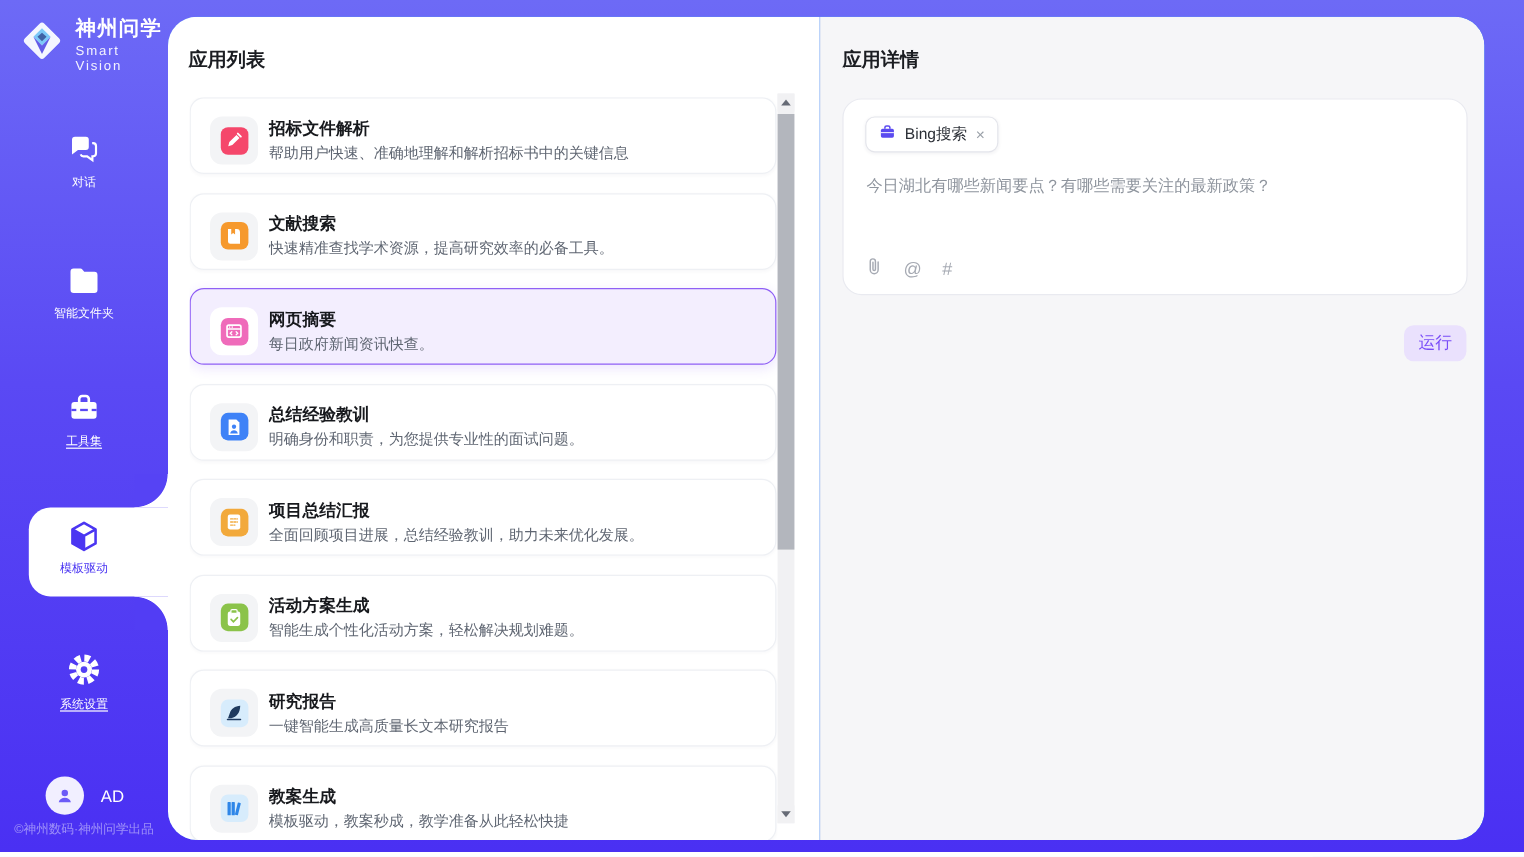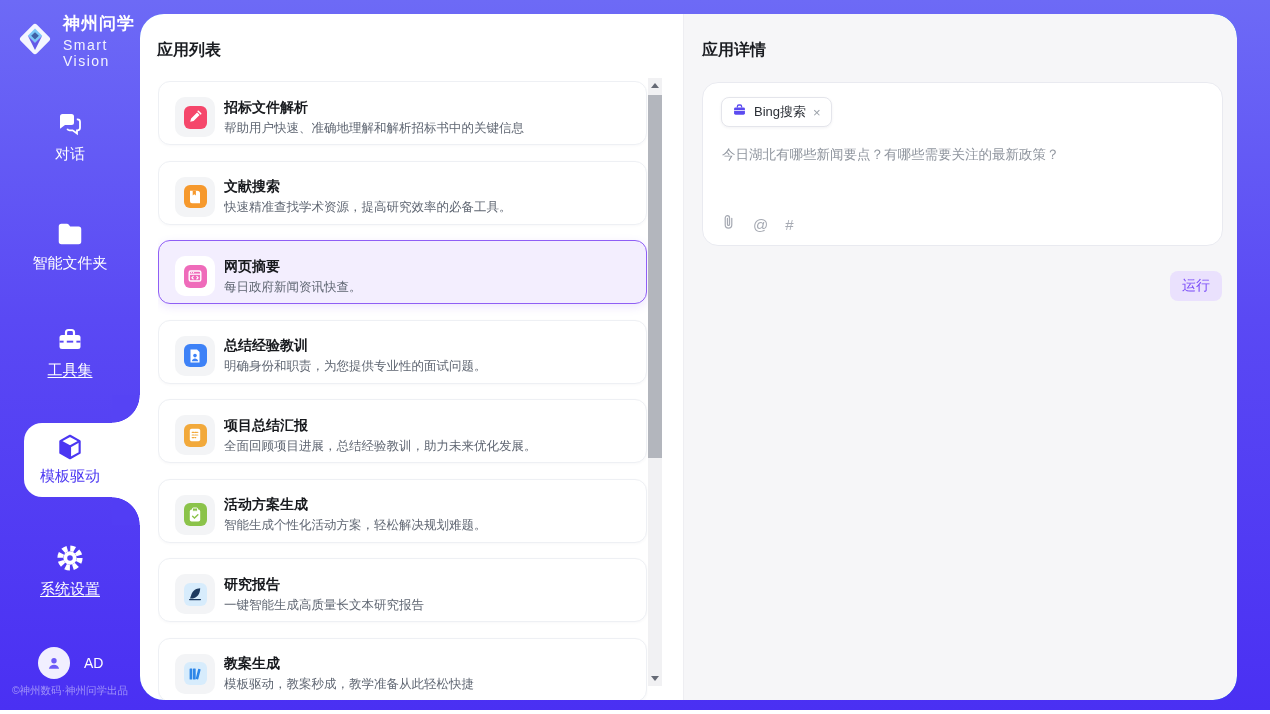--- a/index.html
+++ b/index.html
@@ -6,25 +6,25 @@
   html,body { width:1270px; height:714px; background:#fff; font-family:"Liberation Sans","DejaVu Sans",sans-serif; overflow:hidden; }
   .stage { position:relative; width:1094px; height:714px; background:#fff; }
 
   
   .frame { position:absolute; left:0; top:0; width:1270px; height:710px;
            background:linear-gradient(180deg,#6d6af6 0%,#5a49f4 45%,#4a30f3 100%); }
   .sidebar { position:absolute; left:0; top:0; width:140px; height:710px; color:#fff; }
 
   .logo { position:absolute; left:14px; top:12px; display:flex; align-items:center; gap:7px; }
   .logo-text .cn { font-size:17px; font-weight:bold; letter-spacing:1px; }
-  .logo-text .en { font-size:14px; letter-spacing:1.5px; opacity:.92; margin-top:2px; }
+  .logo-text .en { font-size:11px; letter-spacing:1.5px; opacity:.92; margin-top:2px; }
 
   .nav-item { position:absolute; left:0; width:140px; text-align:center; cursor:pointer; }
   .nav-item svg { display:block; margin:0 auto; }
-  .nav-label { display:block; margin-top:7px; font-size:15px; color:#fff; }
+  .nav-label { display:block; margin-top:7px; font-size:10px; color:#fff; }
   .nav-label.u { text-decoration:underline; text-underline-offset:2px; }
 
   
   .active-tab { position:absolute; left:24px; top:423px; width:116px; height:74px;
                 background:#fff; border-radius:18px 0 0 18px; }
   .curve-top { position:absolute; left:112px; top:395px; width:28px; height:28px;
                background:radial-gradient(circle 28px at 0 0,#5643f4 0 27.3px,#fff 28px); }
   .curve-bot { position:absolute; left:112px; top:497px; width:28px; height:28px;
                background:radial-gradient(circle 28px at 0 100%,#523df4 0 27.3px,#fff 28px); }
   .nav-item.active { top:432px; }

